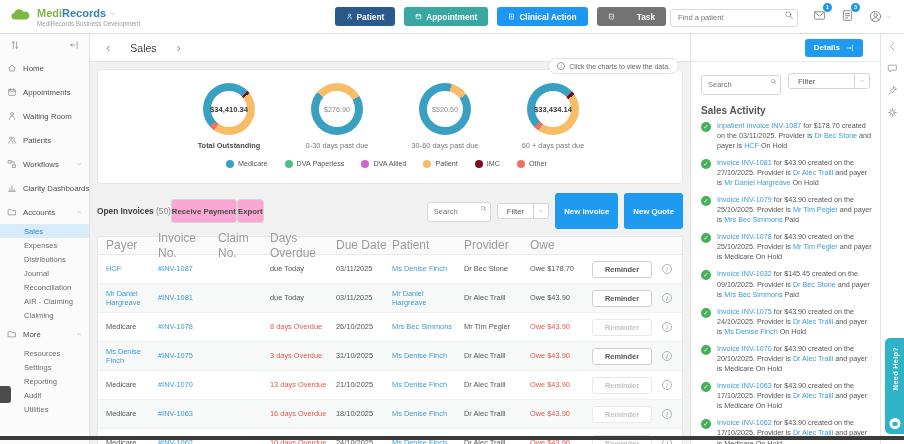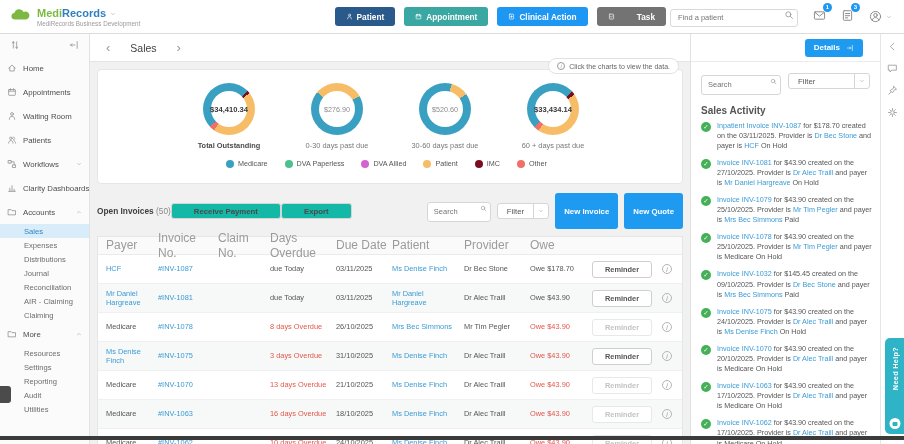--- a/index.html
+++ b/index.html
@@ -66,21 +66,21 @@
   .donut-val.strong{color:#3a3a3a;font-weight:bold;font-size:7.6px}
   .donut-lab{margin-top:6px;font-size:7.4px;color:#787878;white-space:nowrap}
   .donut-lab.strong{color:#4c4c4c;font-weight:bold}
   .legend{display:flex;gap:17px;margin:9px 0 0 128px}
   .lg-item{display:flex;align-items:center;gap:4px;font-size:7.2px;color:#555;white-space:nowrap}
   .lg-dot{width:8px;height:8px;border-radius:50%;flex:0 0 auto}
 
   .table-toolbar{display:flex;align-items:center;margin-top:9px;}
   .tt-title{font-size:8.3px;color:#3f3f3f;font-weight:bold;white-space:nowrap}
   .tt-count{font-weight:normal;color:#8a8a8a}
-  .wbtn{background:#14b8a6;border:1px solid #d6d6d6;border-radius:3px;height:16px;padding:0 22px;font-size:7.8px;
+  .wbtn{background:#f9a8d4;border:1px solid #d6d6d6;border-radius:3px;height:24px;padding:0 0;font-size:7.8px;
     font-weight:bold;color:#4a4a4a;cursor:pointer;font-family:inherit;white-space:nowrap}
   .tt-right{margin-left:auto;display:flex;align-items:center;gap:6px}
   .search-sm{position:relative}
   .search-sm input{width:64px;height:20px;border:1px solid #d6d6d6;border-radius:3px;font-size:7.5px;
     padding:0 16px 0 6px;color:#555;outline:none;font-family:inherit;background:#fff}
   .search-sm .icx{position:absolute;right:4px;top:5px}
   .filter-box{display:flex;align-items:stretch;height:16px;border:1px solid #d6d6d6;border-radius:3px;
     background:#fff;font-size:7.8px;color:#555;cursor:pointer}
   .filter-lab{padding:0 9px;display:flex;align-items:center}
   .filter-chev{width:15px;border-left:1px solid #d6d6d6;display:flex;align-items:center;justify-content:center}

